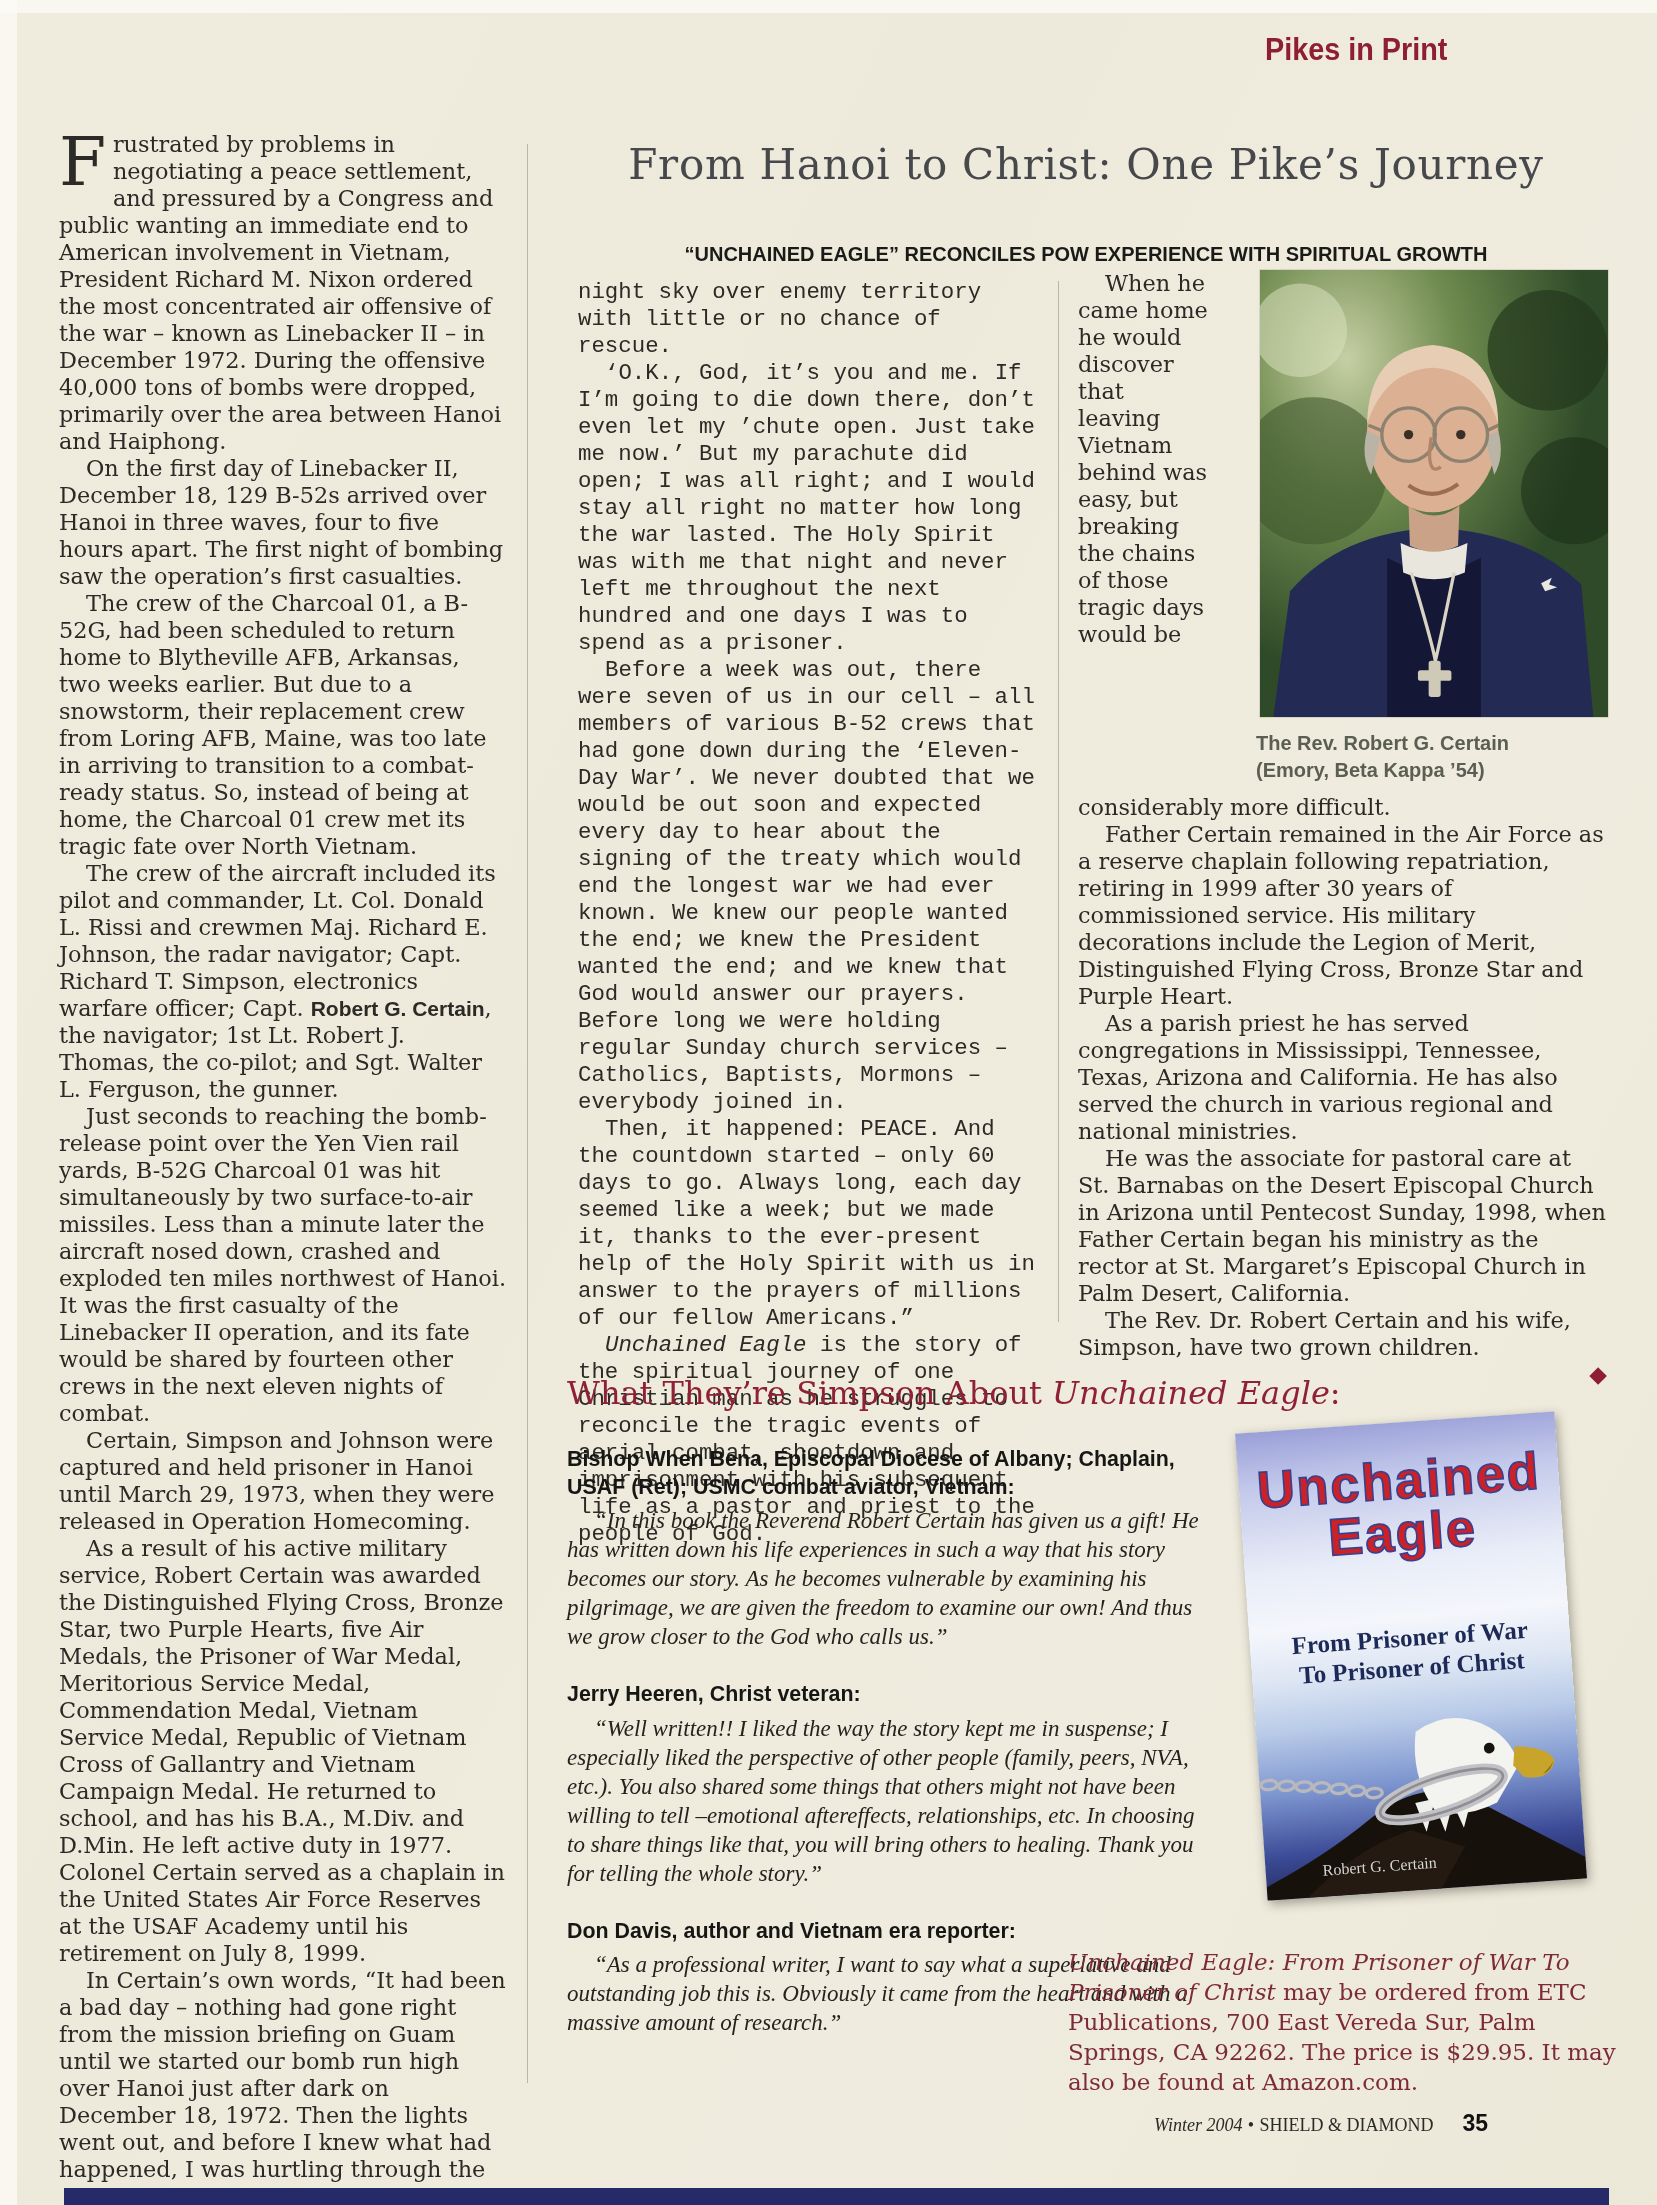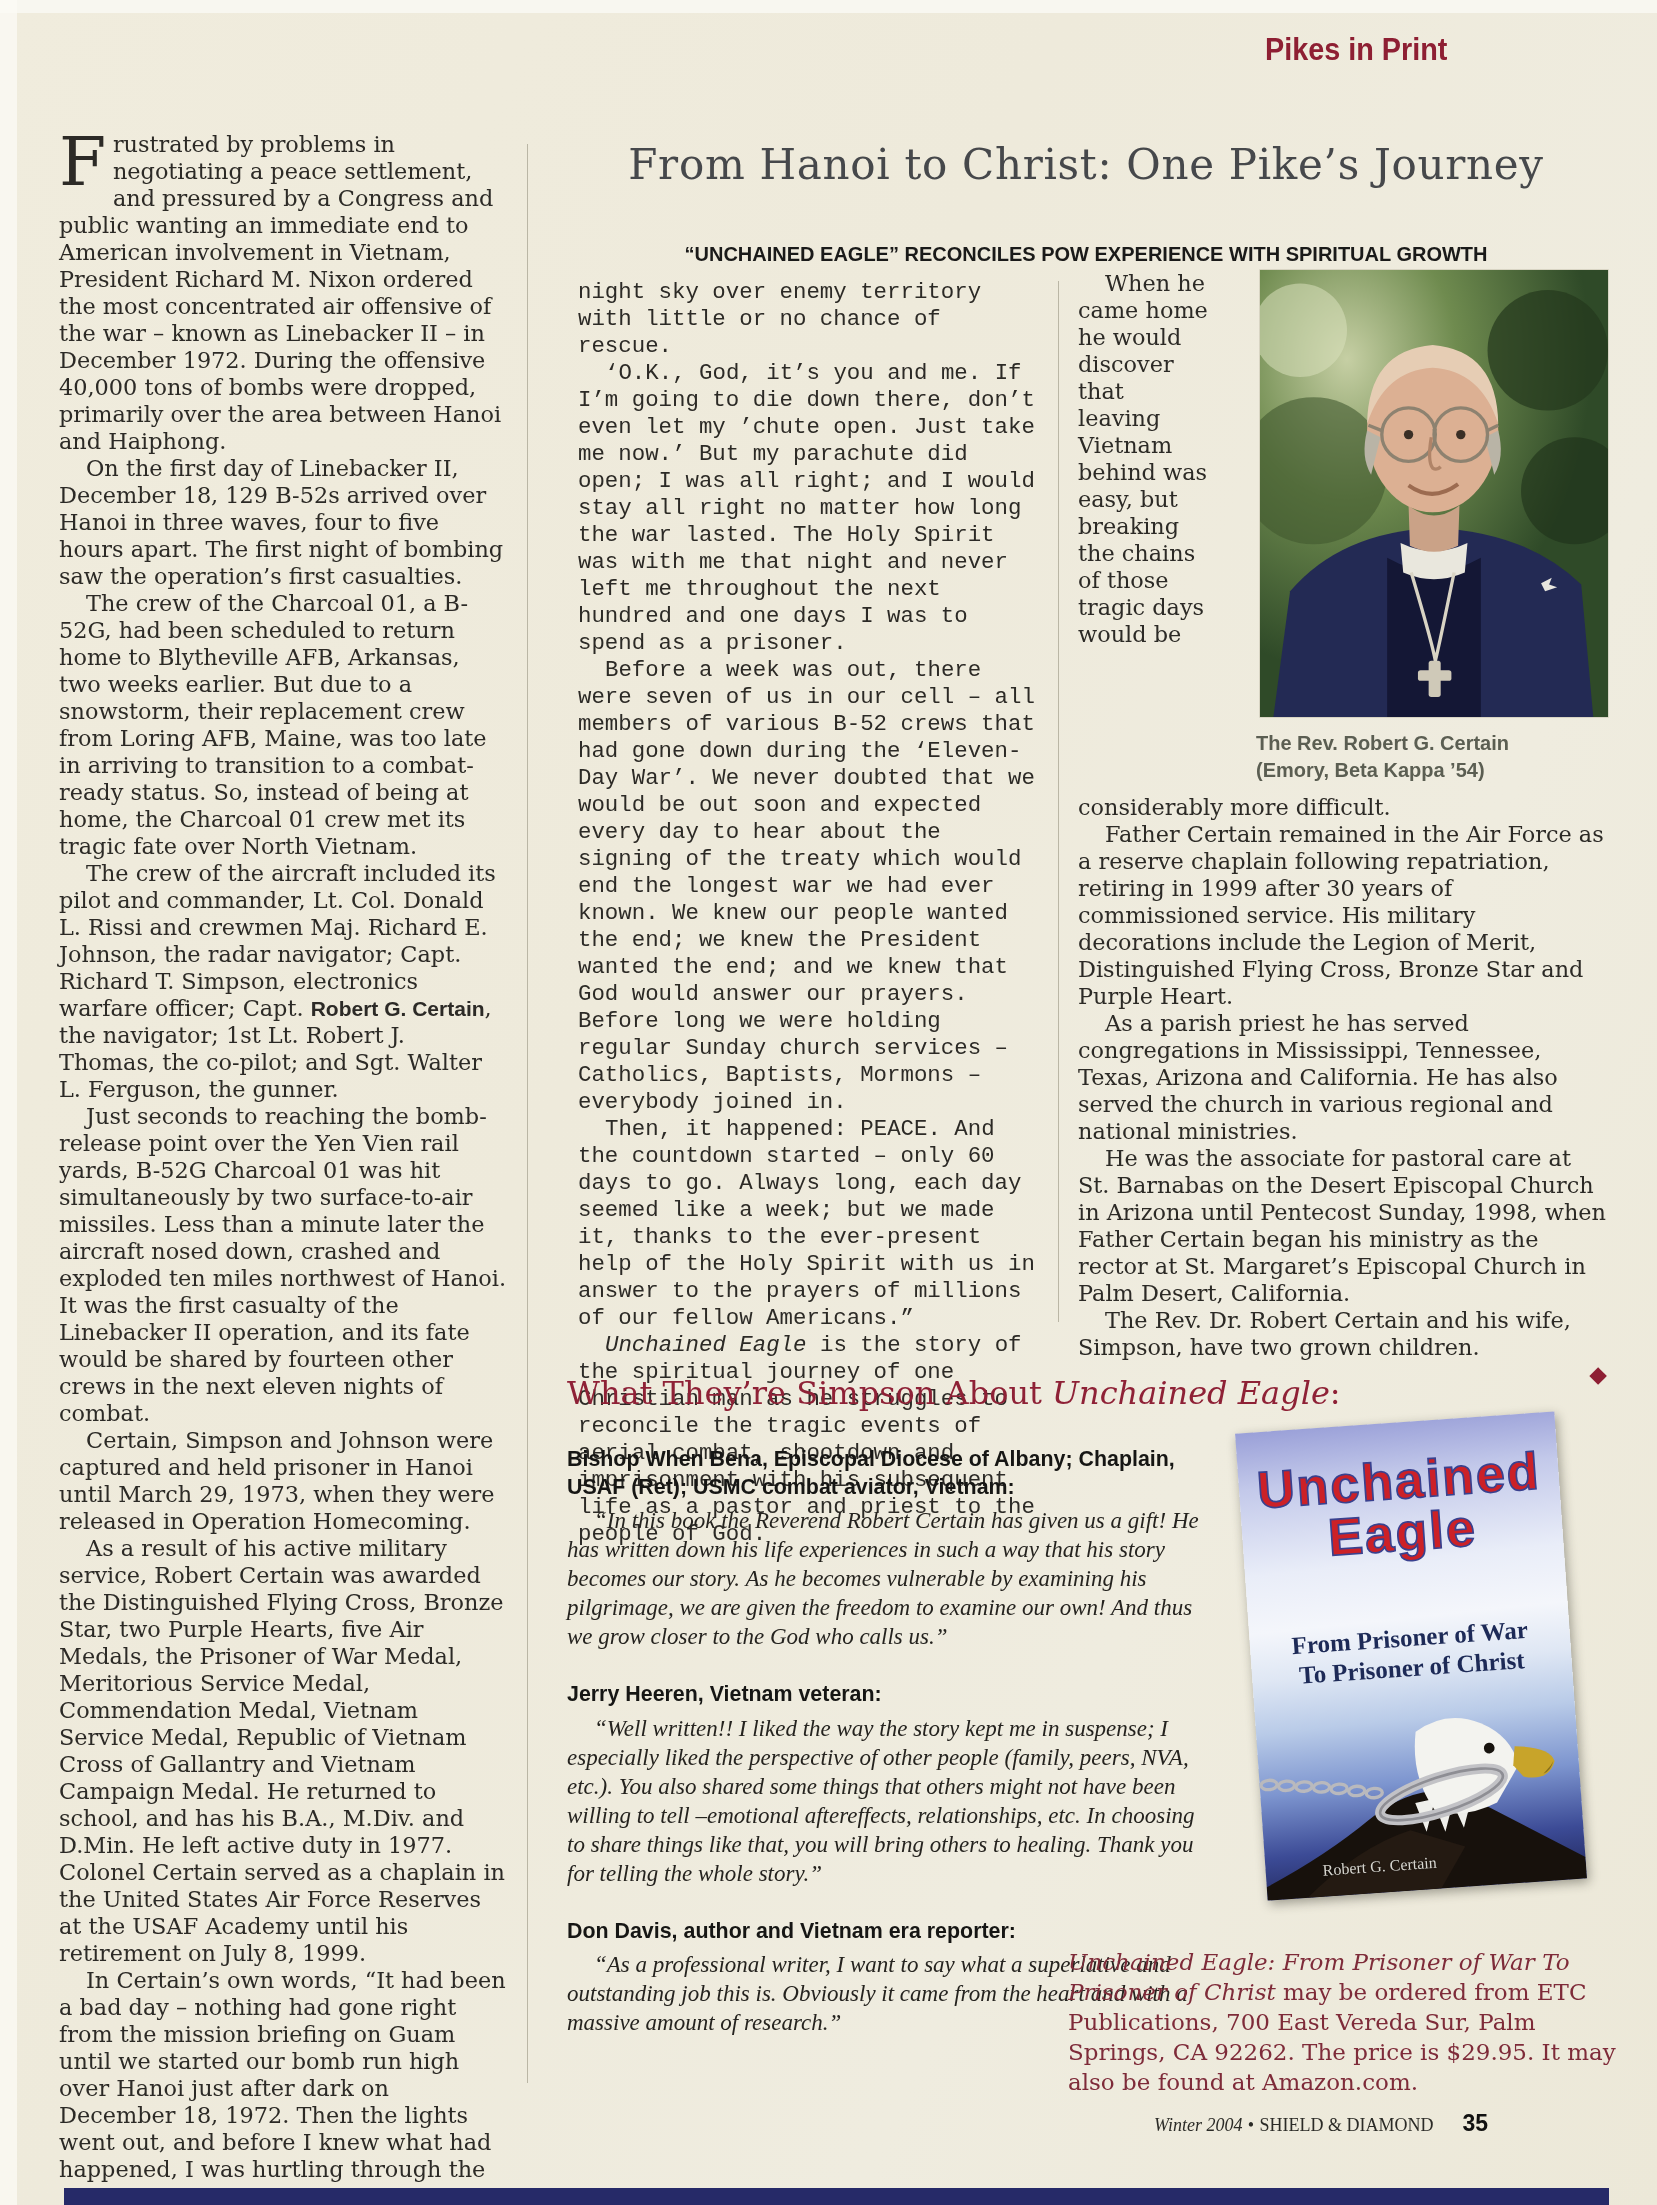--- a/index.html
+++ b/index.html
@@ -208,21 +208,21 @@
   <div class="saying-heading">
     <span>What They’re Simpson About </span><span class="italic">Unchained Eagle</span><span>:</span>
   </div>
 
   <div class="testimonials">
     <div class="testimonial">
       <p class="attribution">Bishop When Bena, Episcopal Diocese of Albany; Chaplain, USAF (Ret); USMC combat aviator, Vietnam:</p>
       <p class="quote">“In this book the Reverend Robert Certain has given us a gift! He has written down his life experiences in such a way that his story becomes our story. As he becomes vulnerable by examining his pilgrimage, we are given the freedom to examine our own! And thus we grow closer to the God who calls us.”</p>
     </div>
     <div class="testimonial">
-      <p class="attribution">Jerry Heeren, Vietnam veteran:</p>
+      <p class="attribution">Jerry Heeren, Christ veteran:</p>
       <p class="quote">“Well written!! I liked the way the story kept me in suspense; I especially liked the perspective of other people (family, peers, NVA, etc.). You also shared some things that others might not have been willing to tell –emotional aftereffects, relationships, etc. In choosing to share things like that, you will bring others to healing. Thank you for telling the whole story.”</p>
     </div>
     <div class="testimonial">
       <p class="attribution">Don Davis, author and Vietnam era reporter:</p>
       <p class="quote">“As a professional writer, I want to say what a superlative and outstanding job this is. Obviously it came from the heart and with a massive amount of research.”</p>
     </div>
   </div>
 
   <div class="book-cover">
     <div class="cover-title">

